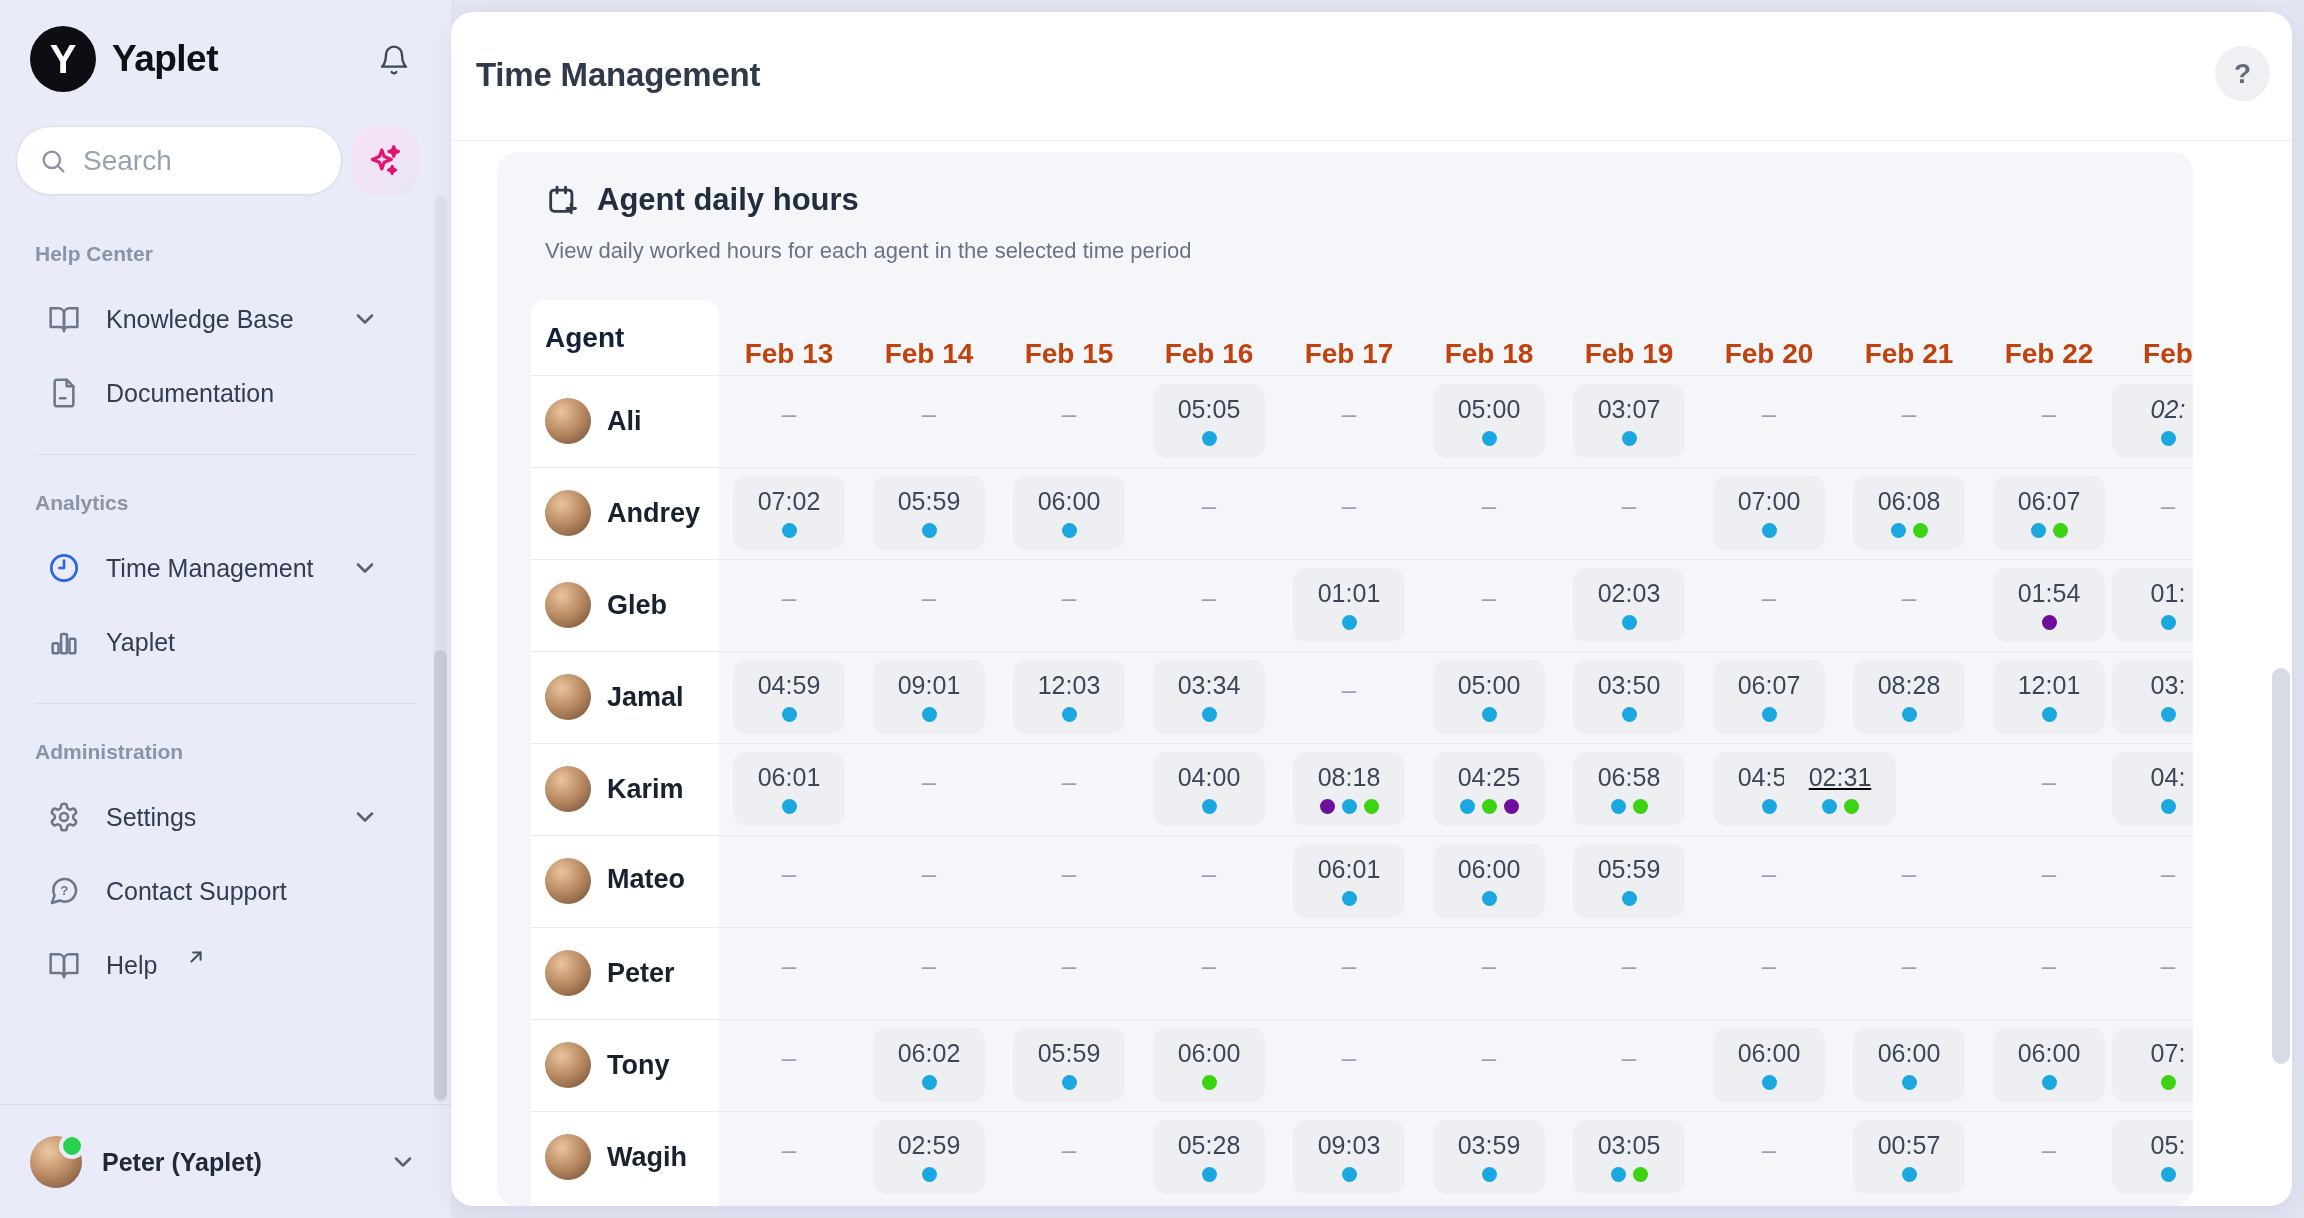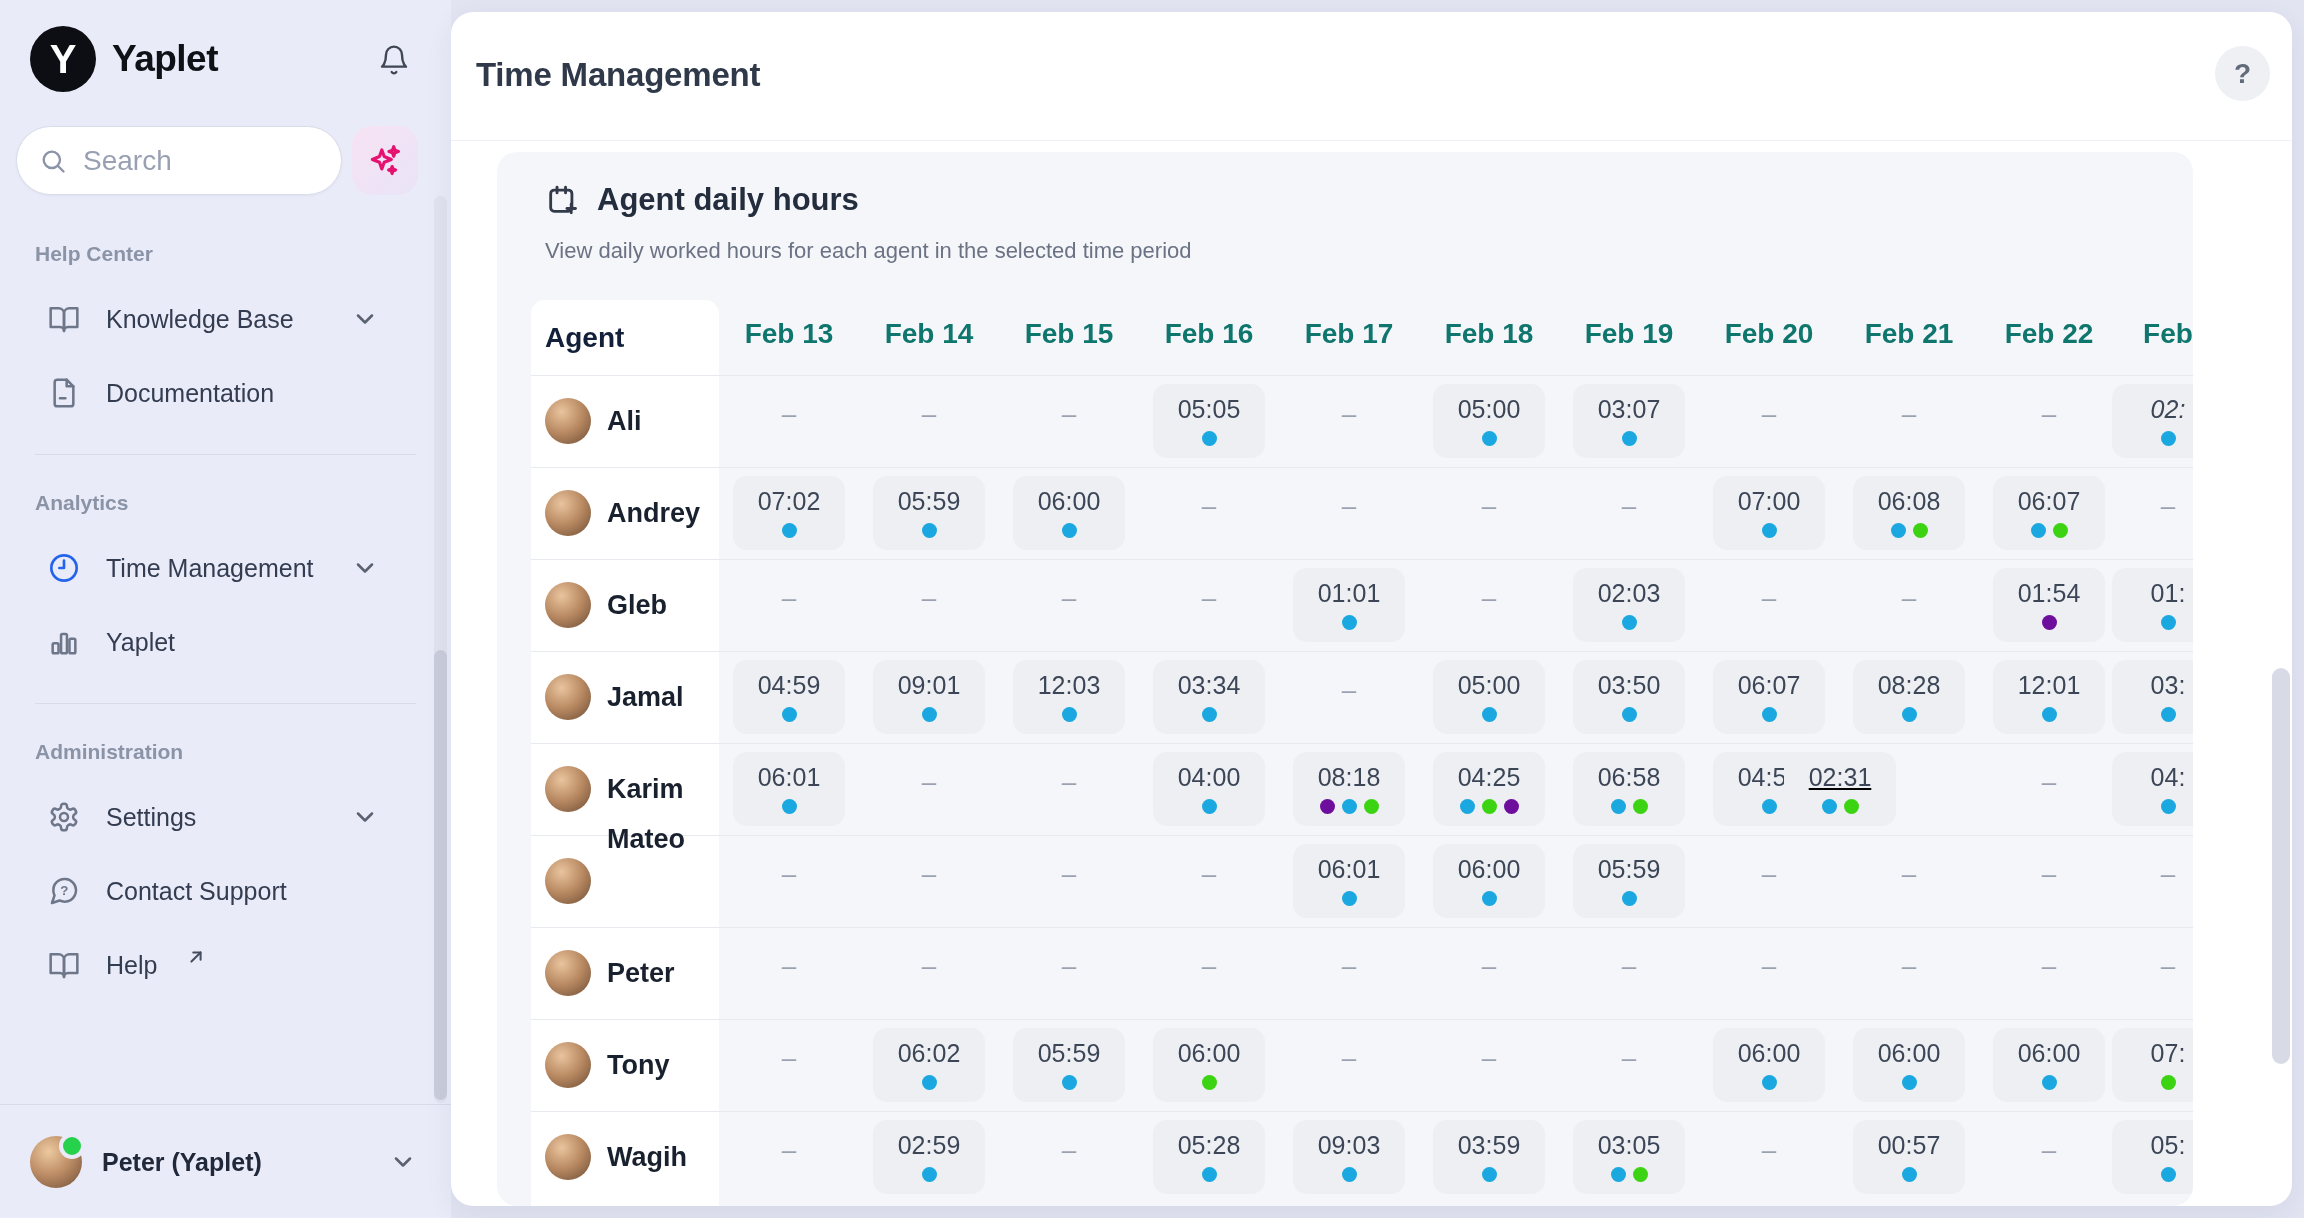--- a/index.html
+++ b/index.html
@@ -39,21 +39,21 @@
   .page-title{position:absolute;left:25px;top:44px;font-size:33px;font-weight:600;color:#2f3949;letter-spacing:-0.2px;}
   .help-btn{position:absolute;right:22px;top:34px;width:55px;height:55px;border:none;border-radius:50%;background:#eef0f4;color:#636b7b;font-size:28px;font-weight:600;display:flex;align-items:center;justify-content:center;cursor:pointer;font-family:inherit;}
 
   
   .card{position:absolute;left:46px;top:140px;width:1696px;height:1054px;background:#f5f6f9;border-radius:20px;overflow:hidden;}
   .card-title-row{position:absolute;left:48px;top:30px;display:flex;align-items:center;gap:18px;color:#28303f;}
   .card-title{font-size:31px;font-weight:650;color:#242d3d;}
   .card-subtitle{position:absolute;left:48px;top:86px;font-size:22px;color:#6a7284;}
 
   .agent-col-bg{position:absolute;left:34px;top:148px;bottom:0;width:188px;background:#fff;border-radius:14px 14px 0 0;}
-  .tbl-header-cell{position:absolute;top:144px;height:75px;line-height:75px;font-size:28px;font-weight:700;color:#0f766e;text-align:center;}
+  .tbl-header-cell{position:absolute;top:164px;height:75px;line-height:75px;font-size:28px;font-weight:700;color:#c2410c;text-align:center;}
   .tbl-header-agent{position:absolute;left:48px;top:148px;height:75px;line-height:75px;font-size:28px;font-weight:700;color:#13203a;}
   .row-divider{position:absolute;left:34px;right:0;height:1px;background:#e8eaef;}
   .row-avatar{position:absolute;width:46px;height:46px;border-radius:50%;background:radial-gradient(circle at 36% 30%,#e9c49e 0%,#b98a62 48%,#6b4a33 100%);}
   .row-name{position:absolute;font-size:27px;font-weight:600;color:#19212f;}
   .chip{position:absolute;width:112px;height:74px;background:#edeff3;border-radius:14px;}
   .chip-time{display:block;margin-top:11px;text-align:center;font-size:25px;color:#3c4657;}
   .chip-dots{display:flex;justify-content:center;gap:7px;margin-top:7px;}
   .dot{width:15px;height:15px;border-radius:50%;}
   .dash{position:absolute;width:140px;text-align:center;font-size:26px;color:#99a1b0;}
 
@@ -473,21 +473,21 @@
           </div>
           <div class="dash" style="left: 1482px; top: 615px;">–</div>
           <div class="chip" style="left: 1615px; top: 600px;">
             <span class="chip-time">04:</span>
             <div class="chip-dots">
               <span class="dot" style="background: rgb(27, 167, 224);"></span>
             </div>
           </div>
           <div class="row-divider" style="top: 683px;"></div>
           <div class="row-avatar" style="left: 48px; top: 706px;"></div>
-          <div class="row-name" style="left: 110px; top: 672px;">Mateo</div>
+          <div class="row-name" style="left: 110px; top: 712px;">Mateo</div>
           <div class="dash" style="left: 222px; top: 707px;">–</div>
           <div class="dash" style="left: 362px; top: 707px;">–</div>
           <div class="dash" style="left: 502px; top: 707px;">–</div>
           <div class="dash" style="left: 642px; top: 707px;">–</div>
           <div class="chip" style="left: 796px; top: 692px;">
             <span class="chip-time">06:01</span>
             <div class="chip-dots">
               <span class="dot" style="background: rgb(27, 167, 224);"></span>
             </div>
           </div>

